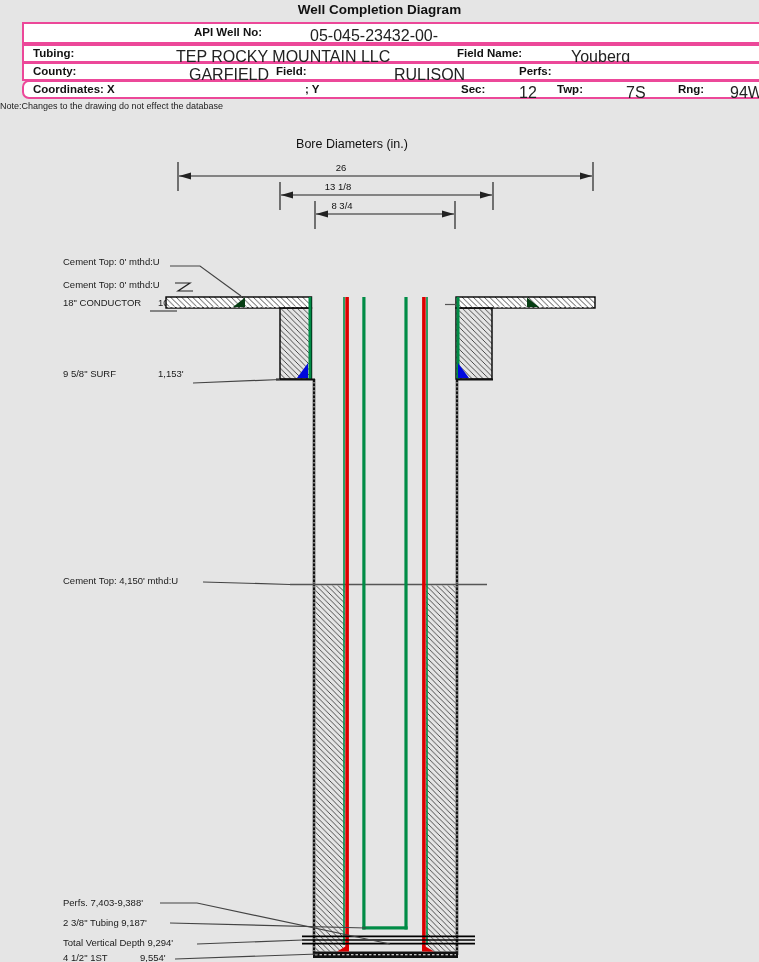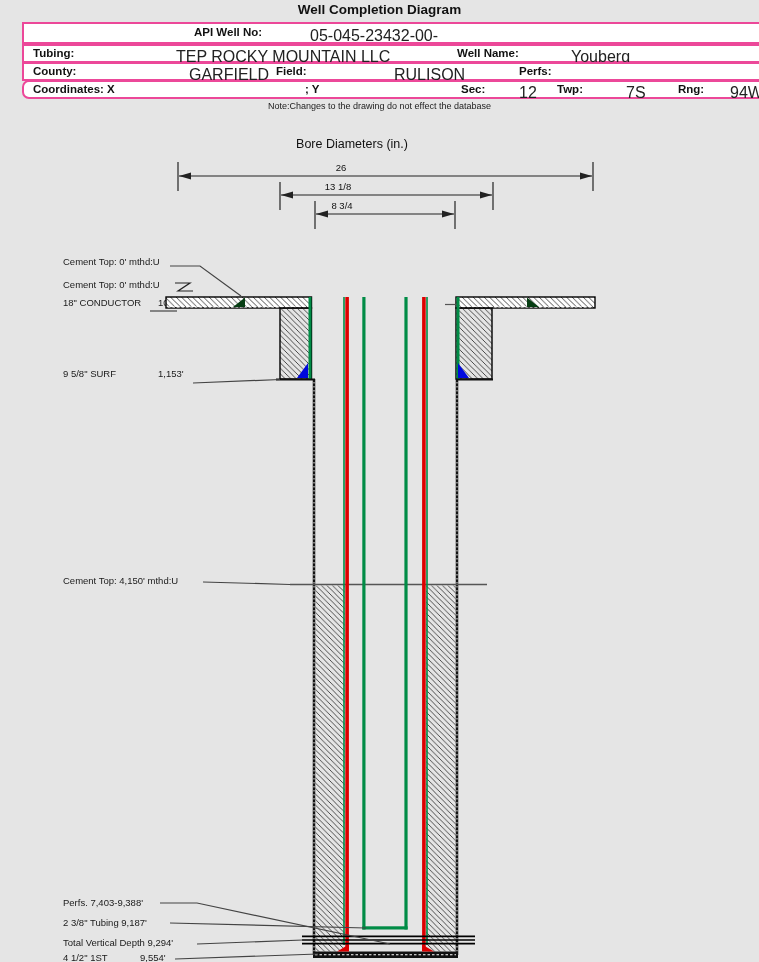--- a/index.html
+++ b/index.html
@@ -4,41 +4,41 @@
 <style>
   html,body{margin:0;padding:0;background:#fff;}
   #page{position:relative;width:759px;height:962px;background:#e5e5e5;overflow:hidden;
         font-family:"Liberation Sans",sans-serif;color:#111;}
   .abs{position:absolute;}
   #title{top:2px;left:0;width:759px;text-align:center;font-size:13.5px;font-weight:bold;}
   .trow{position:absolute;left:22px;width:736px;border:2px solid #ec4899;background:#fff;padding-left:20px;}
   .trow span{position:absolute;white-space:nowrap;}
   .lbl{font-weight:bold;font-size:11.5px;}
   .val{font-size:16px;color:#222;}
-  #note{top:101px;left:0;width:759px;text-align:center;font-size:9px;color:#222;}
+  #note{top:101px;left:0;width:759px;font-size:9px;color:#222;}
   svg{position:absolute;top:0;left:0;}
   .ann{font-size:9.5px;fill:#1a1a1a;}
   .dim{font-size:9.5px;fill:#111;}
   .boretitle{font-size:12.5px;fill:#111;}
 </style>
 </head>
 <body>
 
 <div id="page">
 
   <div id="title" class="abs">Well Completion Diagram</div>
 
   <div class="trow" style="top:22px;height:18px;">
     <span class="lbl" style="left:170px;top:2px;">API Well No:</span>
     <span class="val" style="left:286px;top:3px;">05-045-23432-00-</span>
   </div>
   <div class="trow" style="top:44px;height:15px;">
     <span class="lbl" style="left:9px;top:1px;">Tubing:</span>
     <span class="val" style="left:152px;top:2px;">TEP ROCKY MOUNTAIN LLC</span>
-    <span class="lbl" style="left:433px;top:1px;">Well Name:</span>
+    <span class="lbl" style="left:433px;top:1px;">Field Name:</span>
     <span class="val" style="left:547px;top:2px;">Youberg</span>
   </div>
   <div class="trow" style="top:62px;height:15px;">
     <span class="lbl" style="left:9px;top:1px;">County:</span>
     <span class="val" style="left:121px;top:2px;margin-left:44px;">GARFIELD</span>
     <span class="lbl" style="left:252px;top:1px;">Field:</span>
     <span class="val" style="left:370px;top:2px;">RULISON</span>
     <span class="lbl" style="left:495px;top:1px;">Perfs:</span>
   </div>
   <div class="trow" style="top:80px;height:15px;border-radius:7px;">

